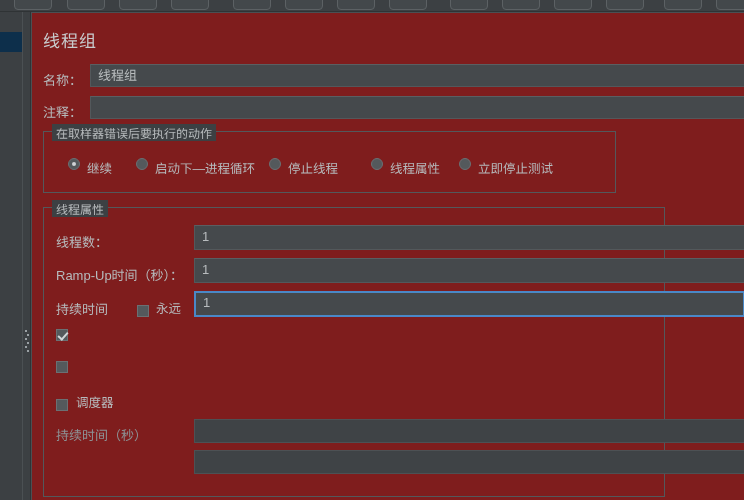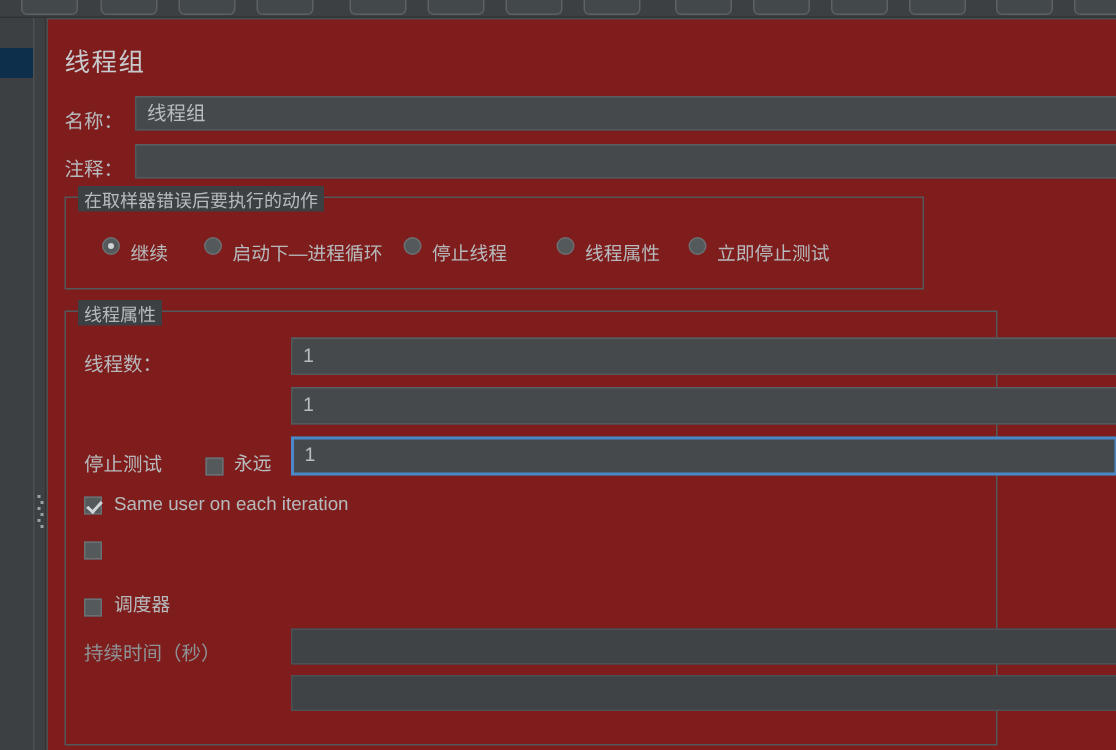--- a/index.html
+++ b/index.html
@@ -301,33 +301,33 @@
         </div>
     </div>
 
     <div class="groupbox" style="left:11px; top:194px; width:622px; height:290px;">
       <div class="gb-title">线程属性</div>
     </div>
 
     <div class="lbl" style="left:24px; top:219px;">线程数：</div>
     <div class="field" style="left:162px; top:212px; width:551px; height:25px;">1</div>
 
+    <div class="lbl" style="left:24px; top:252px;">Ramp-Up时间（秒）：</div>
     <div class="field" style="left:162px; top:245px; width:551px; height:25px;">1</div>
 
-    <div class="lbl" style="left:24px; top:286px;">停止测试</div>
+    <div class="lbl" style="left:24px; top:286px;">持续时间</div>
     <div class="checkbox inline" style="left:105px; top:285px;" id="forever-cb">
       <span class="box"></span>
       <span class="txt">永远</span>
     </div>
     <div class="field focused" style="left:162px; top:278px; width:551px; height:26px;">1</div>
 
     <div id="tp-checkboxes">
         <div class="checkbox checked" style="left: 24px; top: 316px;">
           <span class="box"></span>
-          <span class="txt">Same user on each iteration</span>
         </div>
         <div class="checkbox" style="left: 24px; top: 348px;">
           <span class="box"></span>
         </div>
         <div class="checkbox" style="left: 24px; top: 379px;">
           <span class="box"></span>
           <span class="txt">调度器</span>
         </div>
       </div>
 

